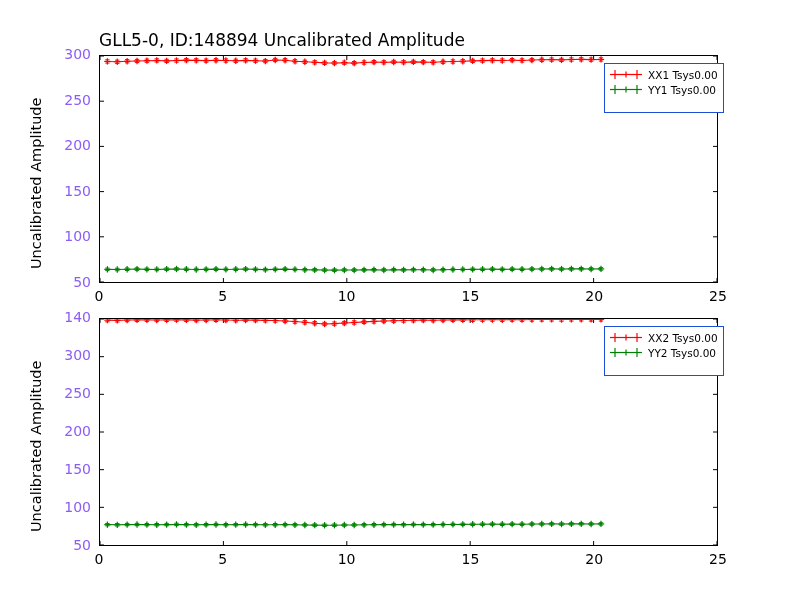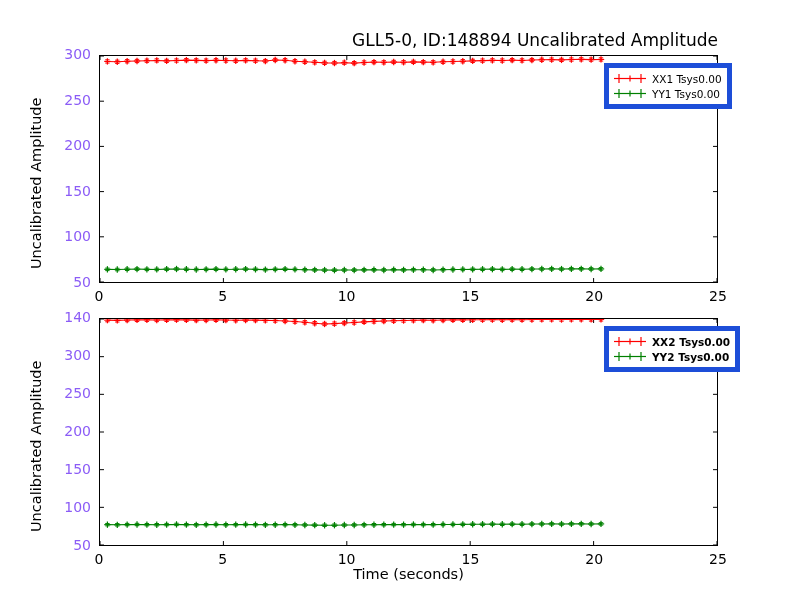--- a/index.html
+++ b/index.html
@@ -19,21 +19,21 @@
     position: absolute;
     left: 0; top: 0;
     width: 800px;
     height: 600px;
   }
   .fig-title {
     position: absolute;
     left: 99px;
     top: 30px;
     width: 619px;
-    text-align: right;
+    text-align: left;
     font-size: 17px;
     color: #000;
     letter-spacing: 0px;
   }
   .axes {
     position: absolute;
     box-sizing: border-box;
     border: 1.2px solid #000;
     background: #ffffff;
   }
@@ -94,34 +94,33 @@
     position: absolute;
     text-align: center;
     font-size: 14px;
     color: #000;
     white-space: nowrap;
     width: 40px;
   }
   .legend-box {
     position: absolute;
     box-sizing: border-box;
-    border: 5px solid #1d4ed8;
+    border: 1px solid #1d4ed8;
     background: #ffffff;
-    padding: 3px 5px 3px 4px;
+    padding: 3px 5px 15px 4px;
     font-size: 10.5px;
     line-height: 14px;
   }
   #legend-top {
     left: 604px;
     top: 63px;
   }
   #legend-bottom {
     left: 604px;
     top: 326px;
-    font-weight: bold;
   }
   .legend-row {
     display: flex;
     align-items: center;
     height: 15px;
     white-space: nowrap;
   }
   .legend-sample {
     width: 34px;
     height: 11px;
@@ -1285,21 +1284,20 @@
     </div>
   <div id="xticks-bottom">
       <div class="xtick-label" style="left: 79px; top: 551px;">0</div>
       <div class="xtick-label" style="left: 202.8px; top: 551px;">5</div>
       <div class="xtick-label" style="left: 326.6px; top: 551px;">10</div>
       <div class="xtick-label" style="left: 450.4px; top: 551px;">15</div>
       <div class="xtick-label" style="left: 574.2px; top: 551px;">20</div>
       <div class="xtick-label" style="left: 698px; top: 551px;">25</div>
     </div>
 
-  <div class="xlabel" id="xlabel-bottom">Time (seconds)</div>
 
   <div class="legend-box" id="legend-bottom">
     <div class="legend-row">
       <svg class="legend-sample" viewBox="0 0 34 11">
         <line x1="1" y1="5.5" x2="33" y2="5.5" stroke="#ff0000" stroke-width="1.2"></line>
         <line x1="6" y1="1" x2="6" y2="10" stroke="#ff0000" stroke-width="1.2"></line>
         <line x1="28" y1="1" x2="28" y2="10" stroke="#ff0000" stroke-width="1.2"></line>
         <line x1="17" y1="2.5" x2="17" y2="8.5" stroke="#ff0000" stroke-width="1.2"></line>
       </svg>
       <span class="legend-text">XX2 Tsys0.00</span>

